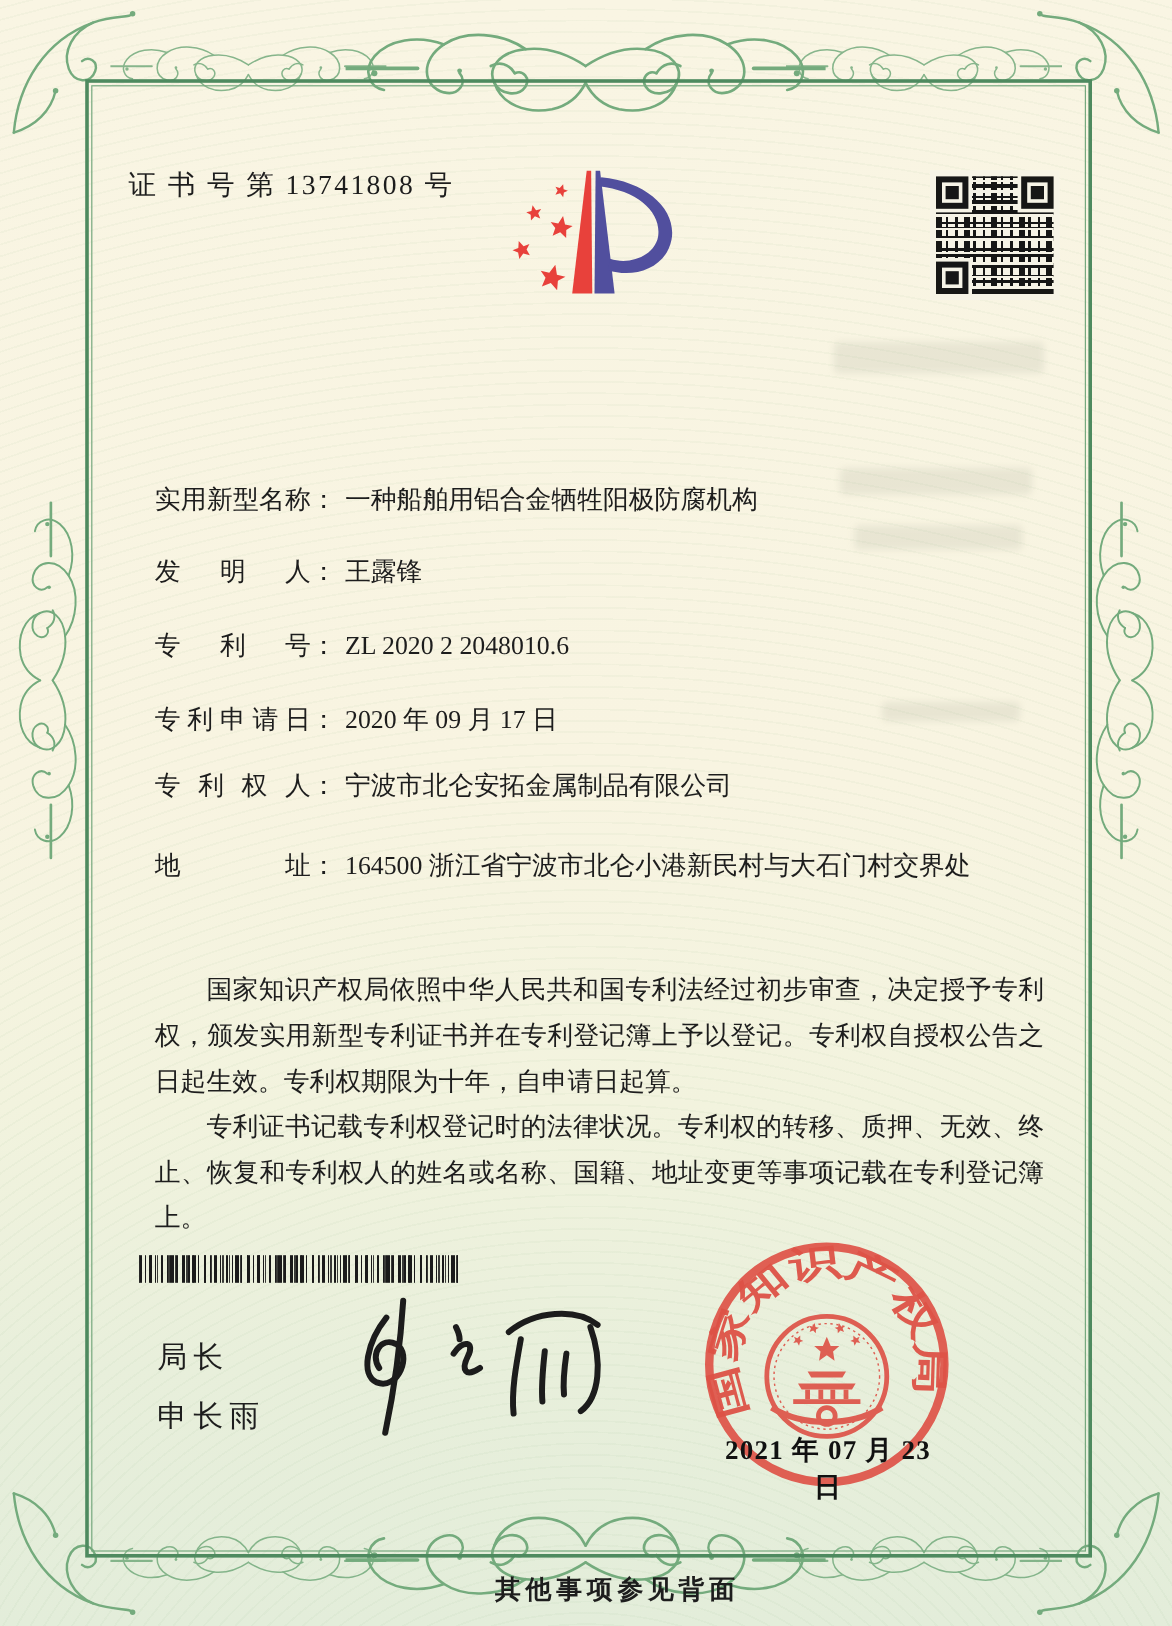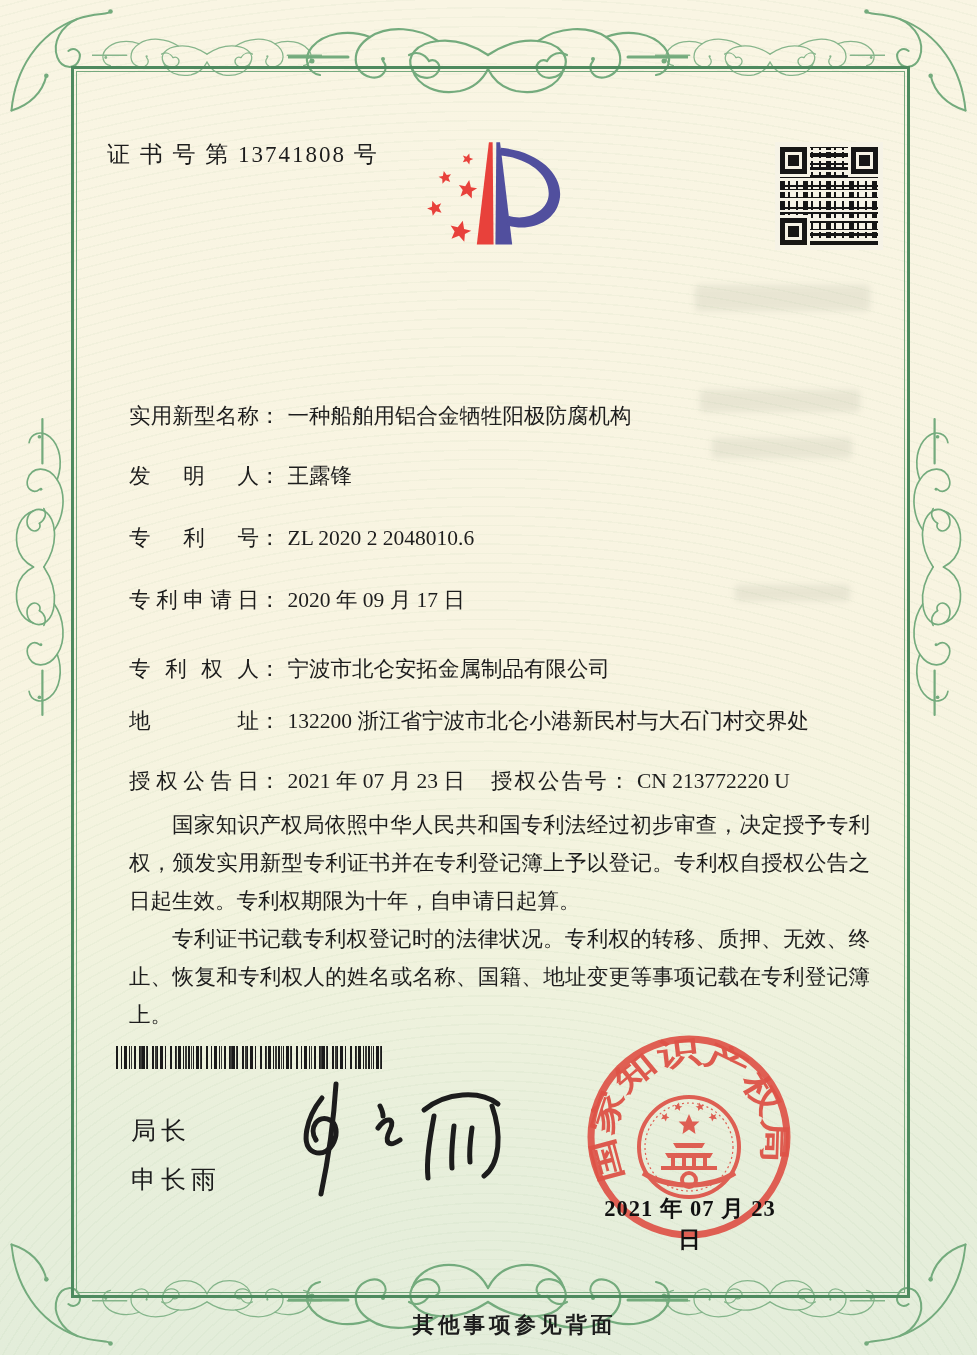--- a/index.html
+++ b/index.html
@@ -153,31 +153,25 @@
   </div>
   <div class="row" style="top:461px">
     <span class="lbl">发明人</span><span>：</span><span class="val">王露锋</span>
   </div>
   <div class="row" style="top:523px">
     <span class="lbl">专利号</span><span>：</span><span class="val">ZL 2020 2 2048010.6</span>
   </div>
   <div class="row" style="top:585px">
     <span class="lbl">专利申请日</span><span>：</span><span class="val">2020 年 09 月 17 日</span>
   </div>
-  <div class="row" style="top:654px">
+  <div class="row" style="top:640px">
     <span class="lbl">专利权人</span><span>：</span><span class="val">宁波市北仑安拓金属制品有限公司</span>
   </div>
   <div class="row" style="top:706px">
-    <span class="lbl">地址</span><span>：</span><span class="val">132200 浙江省宁波市北仑小港新民村与大石门村交界处</span>
-  </div>
-  <div class="row" style="top:766px">
-    <span class="lbl">授权公告日</span><span>：</span><span class="val">2021 年 07 月 23 日</span>
-    <span class="pair2">
-      <span class="lbl2">授权公告号</span><span>：</span><span class="val">CN 213772220 U</span>
-    </span>
+    <span class="lbl">地址</span><span>：</span><span class="val">164500 浙江省宁波市北仑小港新民村与大石门村交界处</span>
   </div>
 
   <div class="body-text">
     <p>国家知识产权局依照中华人民共和国专利法经过初步审查，决定授予专利权，颁发实用新型专利证书并在专利登记簿上予以登记。专利权自授权公告之日起生效。专利权期限为十年，自申请日起算。</p>
     <p>专利证书记载专利权登记时的法律状况。专利权的转移、质押、无效、终止、恢复和专利权人的姓名或名称、国籍、地址变更等事项记载在专利登记簿上。</p>
   </div>
 
   <div class="barcode"></div>
 
   <div class="director">

